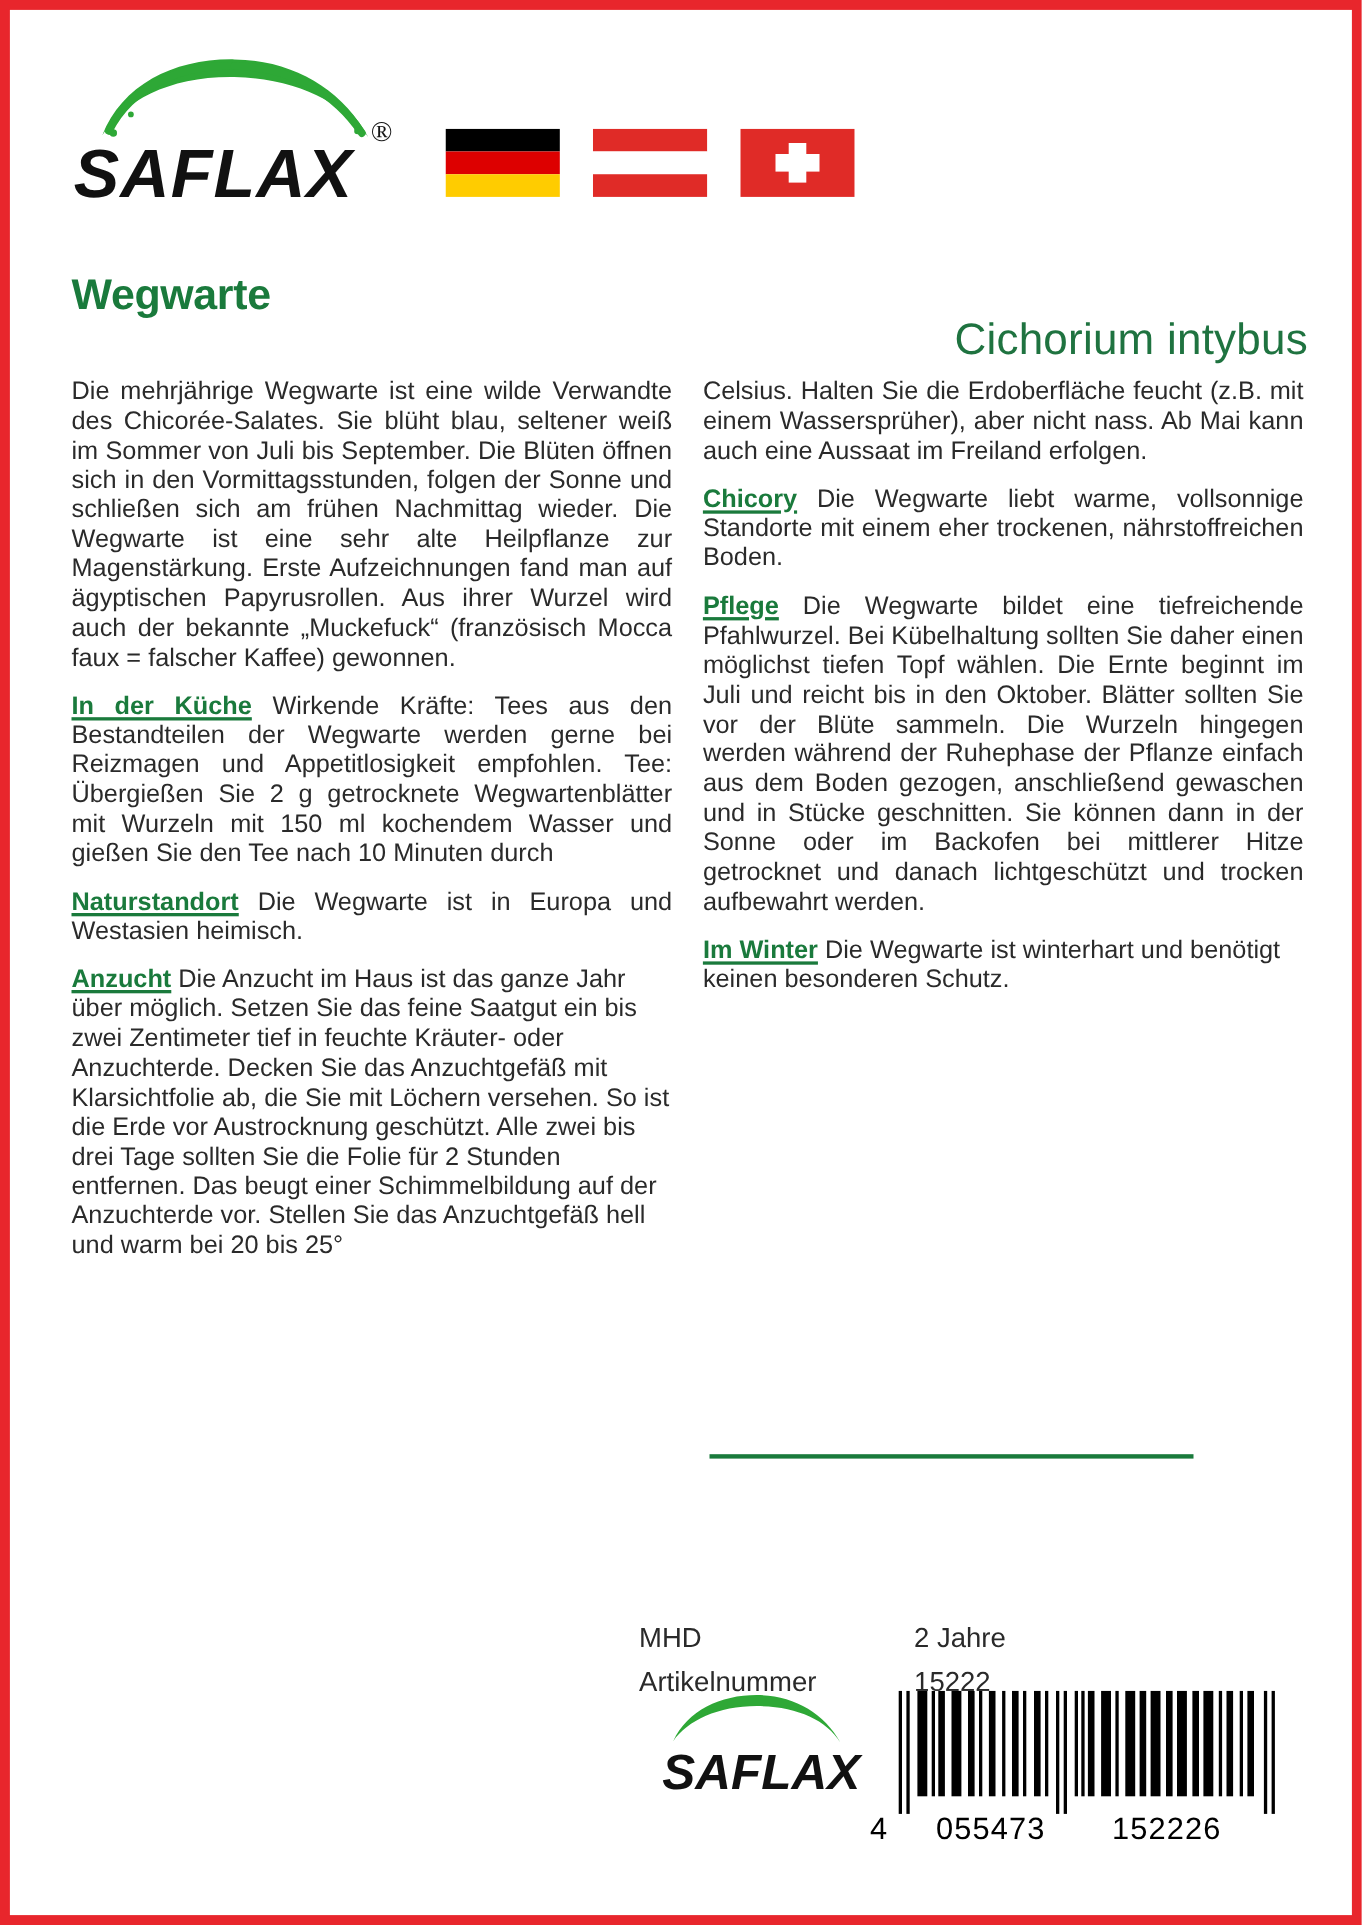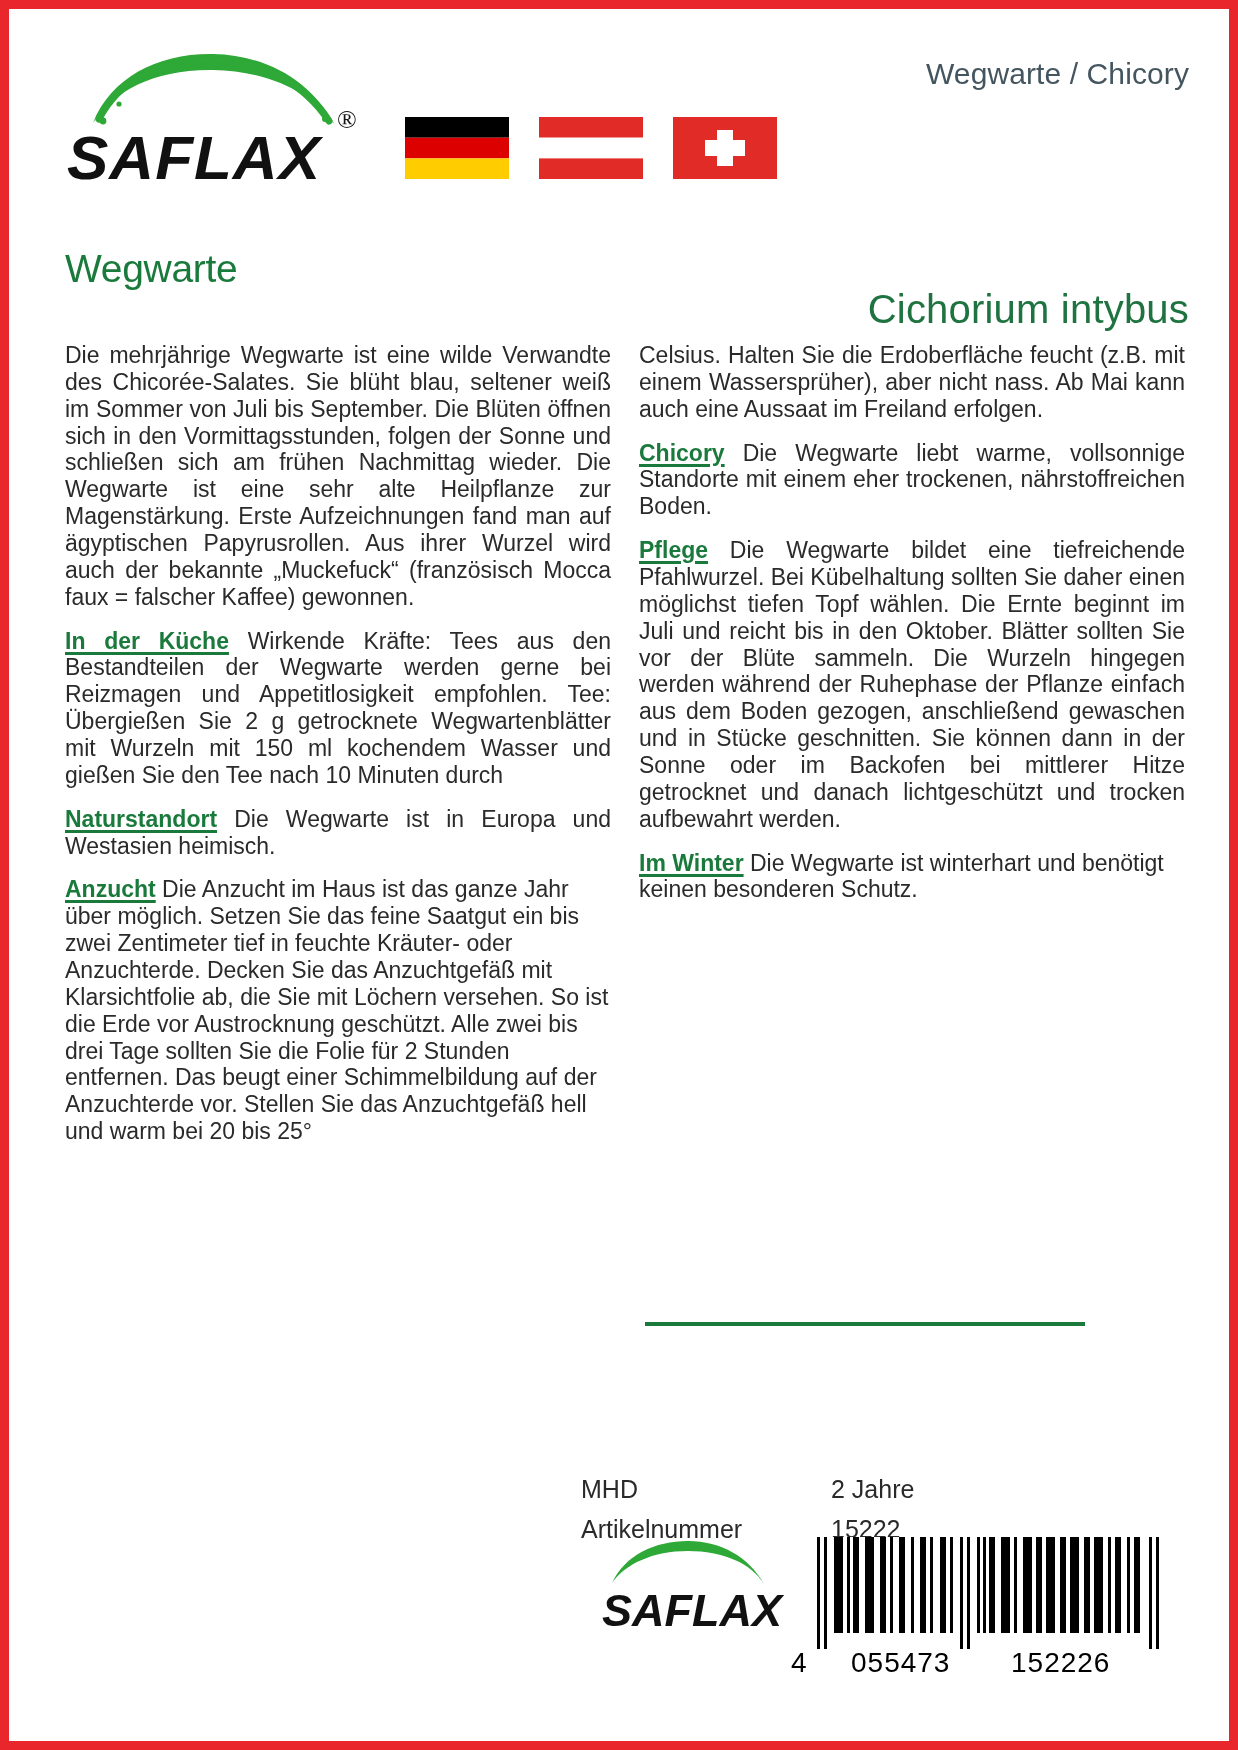--- a/index.html
+++ b/index.html
@@ -47,21 +47,21 @@
     font-size:30px; color:#44555f;
     letter-spacing:.1px;
   }
 
   
   .title-row {
     position:absolute; left:56px; right:40px; top:238px; height:90px;
   }
   .common-name {
     position:absolute; left:0; top:0;
-    font-size:39px; font-weight:normal; color:#1a7a3c;
+    font-size:39px; font-weight:bold; color:#1a7a3c;
     letter-spacing:-.3px;
   }
   .sci-name {
     position:absolute; right:0; top:40px;
     font-size:40px; color:#1f7340;
     letter-spacing:.2px;
   }
 
   
   .columns {
@@ -155,21 +155,20 @@
         <rect x="0" y="20.7" width="104" height="20.7" fill="#ffffff"></rect>
         <rect x="0" y="41.4" width="104" height="20.6" fill="#e02b27"></rect>
       </svg>
       <svg class="flag" viewBox="0 0 104 62">
         <rect x="0" y="0" width="104" height="62" fill="#e02b27"></rect>
         <rect x="44" y="13" width="16" height="36" fill="#ffffff"></rect>
         <rect x="32" y="23" width="40" height="16" fill="#ffffff"></rect>
       </svg>
     </div>
 
-    <div class="header-title">Wegwarte / Chicory</div>
   </div>
 
   <div class="title-row">
     <div class="common-name">Wegwarte</div>
     <div class="sci-name">Cichorium intybus</div>
   </div>
 
   <div class="columns">
 
     <div class="col">

